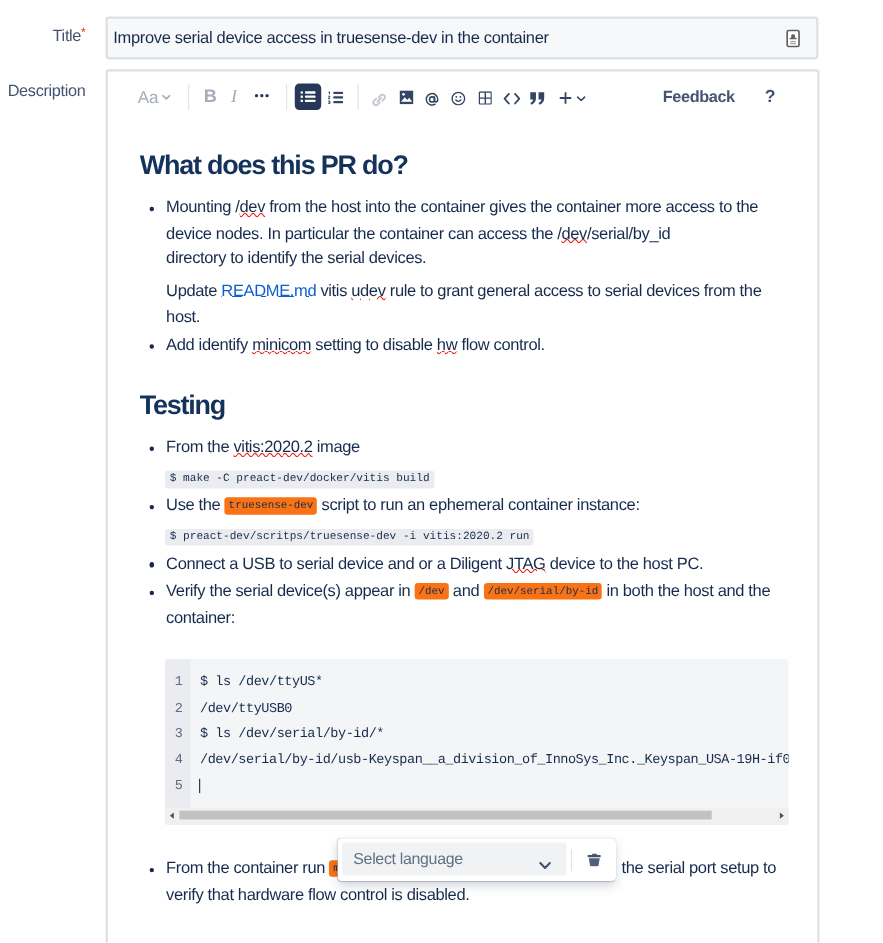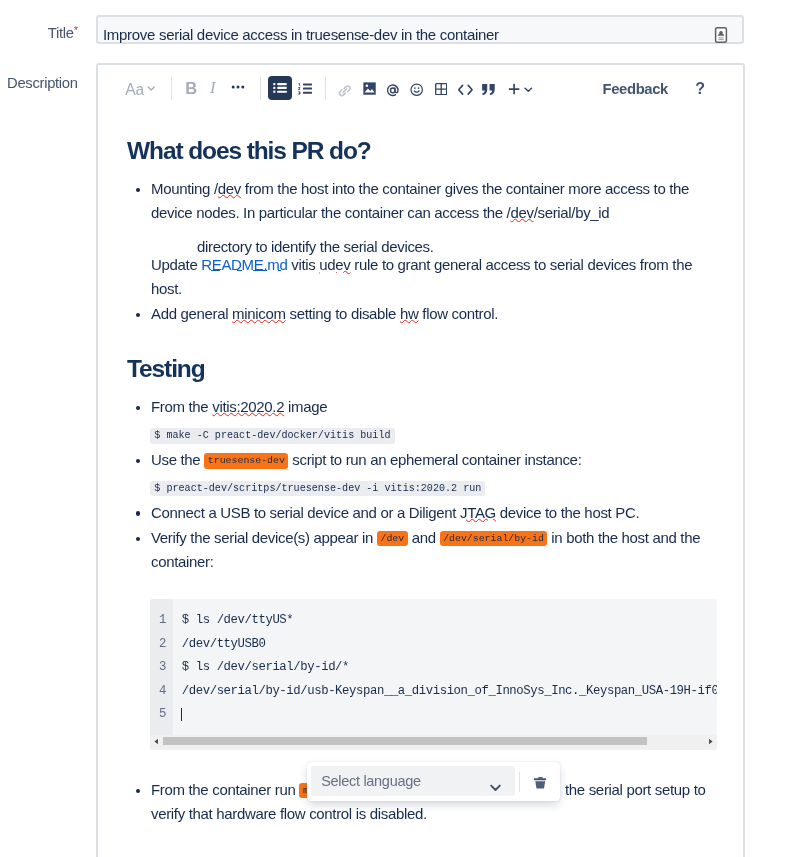--- a/index.html
+++ b/index.html
@@ -10,21 +10,21 @@
     font-family: "Liberation Sans", sans-serif;
     color: #172B4D;
     -webkit-font-smoothing: antialiased;
   }
   .page { position: relative; width: 803px; height: 857px; overflow:hidden; }
 
   
   .label-title { position:absolute; left:0; top:25px; width:78px; text-align:right;
      font-size:14.8px; letter-spacing:-0.3px; color:#44546F; font-weight:400; }
   .req { color:#DE350B; font-size:11px; position:relative; top:-4px; letter-spacing:0; }
-  .title-input { position:absolute; left:96px; top:15px; width:648px; height:29px;
+  .title-input { position:absolute; left:96px; top:15px; width:648px; height:39px;
      background:#F7F8F9; border:2px solid #DCDFE4; border-radius:3px; }
   .title-text { position:absolute; left:5px; top:8px; font-size:15px; letter-spacing:-0.3px;
      color:#172B4D; line-height:19px; }
   .autofill { position:absolute; left:613px; top:8px; width:20px; height:20px; }
 
   
   .label-desc { position:absolute; left:7px; top:75px; font-size:14.8px; letter-spacing:-0.3px; color:#44546F; }
   .desc-panel { position:absolute; left:96px; top:63px; width:649px; height:830px;
      background:#fff; border:2px solid #DCDFE4; border-radius:3px; overflow:hidden; }
 
@@ -210,26 +210,26 @@
       <div class="feedback" style="left:504.5px; top:15.9px;"><span>Feedback</span></div>
       <div class="qmark" style="left:597.3px; top:15px;"><span>?</span></div>
     </div>
     <div class="editor-body">
 
       <h2 class="sec" style="left:29px; top:73.9px;">What does this PR do?</h2>
 
       <div class="bul" style="left:37.7px; top:122.7px;"></div>
       <div class="ln" style="left:53px; top:114.9px;"><span>Mounting /</span><span class="sp">dev</span><span> from the host into the container gives the container more access to the</span></div>
       <div class="ln" style="left:53px; top:138.7px;"><span>device nodes. In particular the container can access the /</span><span class="sp">dev</span><span>/serial/by_id</span></div>
-      <div class="ln" style="left:53px; top:173px;margin-left:46px;">directory to identify the serial devices.</div>
+      <div class="ln" style="left:53px; top:161px;">directory to identify the serial devices.</div>
       <div class="ln" style="left:53px; top:190.5px;"><span>Update </span><span class="lnk sp">README.md</span><span> vitis </span><span class="sp">udev</span><span> rule to grant general access to serial devices from the</span></div>
       <div class="ln" style="left:53px; top:214.9px;">host.</div>
 
       <div class="bul" style="left:37.7px; top:247.7px;"></div>
-      <div class="ln" style="left:53px; top:239.9px;"><span>Add general </span><span class="sp">minicom</span><span> setting to disable </span><span class="sp">hw</span><span> flow control.</span></div>
+      <div class="ln" style="left:53px; top:239.9px;"><span>Add identify </span><span class="sp">minicom</span><span> setting to disable </span><span class="sp">hw</span><span> flow control.</span></div>
 
       <h2 class="sec" style="left:29px; top:291.8px;">Testing</h2>
 
       <div class="bul" style="left:37.7px; top:340.7px;"></div>
       <div class="ln" style="left:53px; top:332.9px;"><span>From the </span><span class="sp">vitis:2020.2</span><span> image</span></div>
       <div class="cmd" style="left:52.3px; top:362.7px; height:16px;">$ make -C preact-dev/docker/vitis build</div>
 
       <div class="bul" style="left:37.7px; top:393.7px;"></div>
       <div class="ln" style="left:53px; top:385.9px;"><span>Use the </span><span class="ic">truesense-dev</span><span> script to run an ephemeral container instance:</span></div>
       <div class="cmd" style="left:52.3px; top:415.8px; height:15.7px;">$ preact-dev/scritps/truesense-dev -i vitis:2020.2 run</div>

